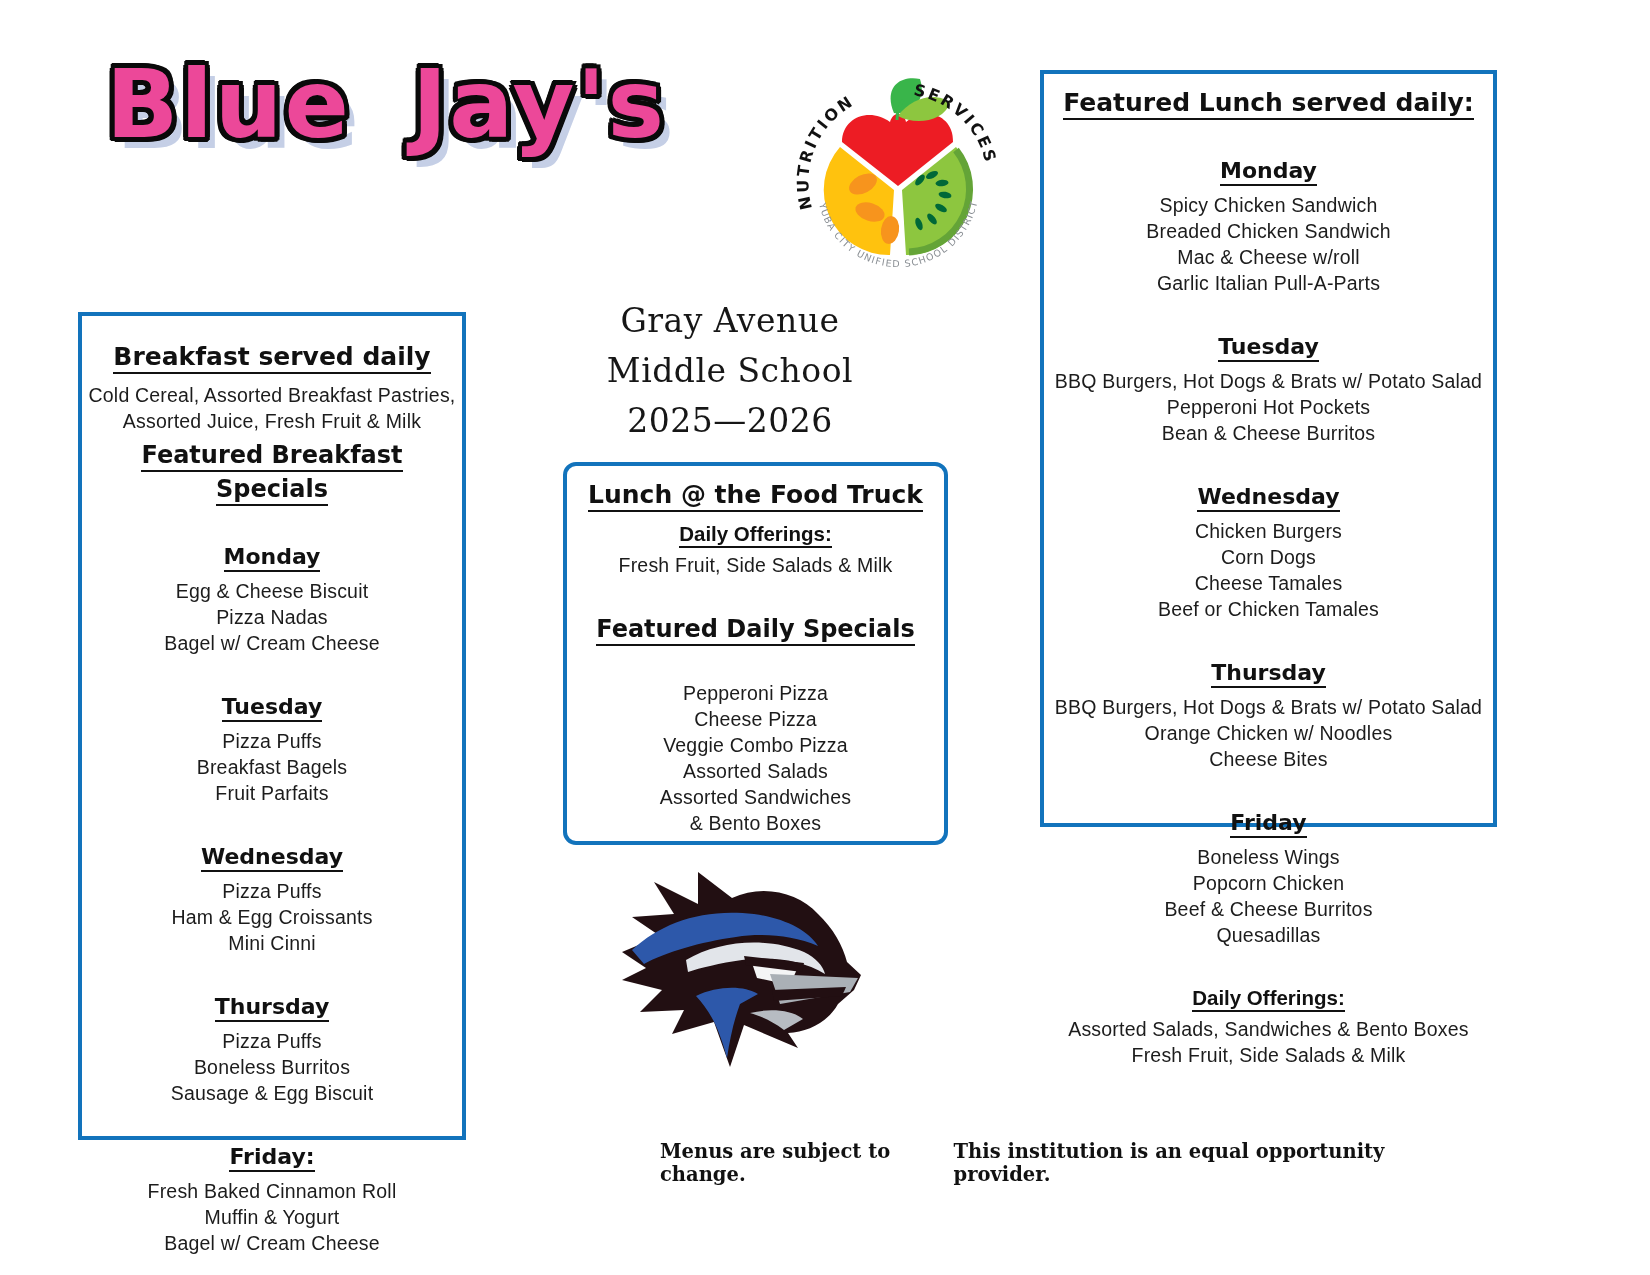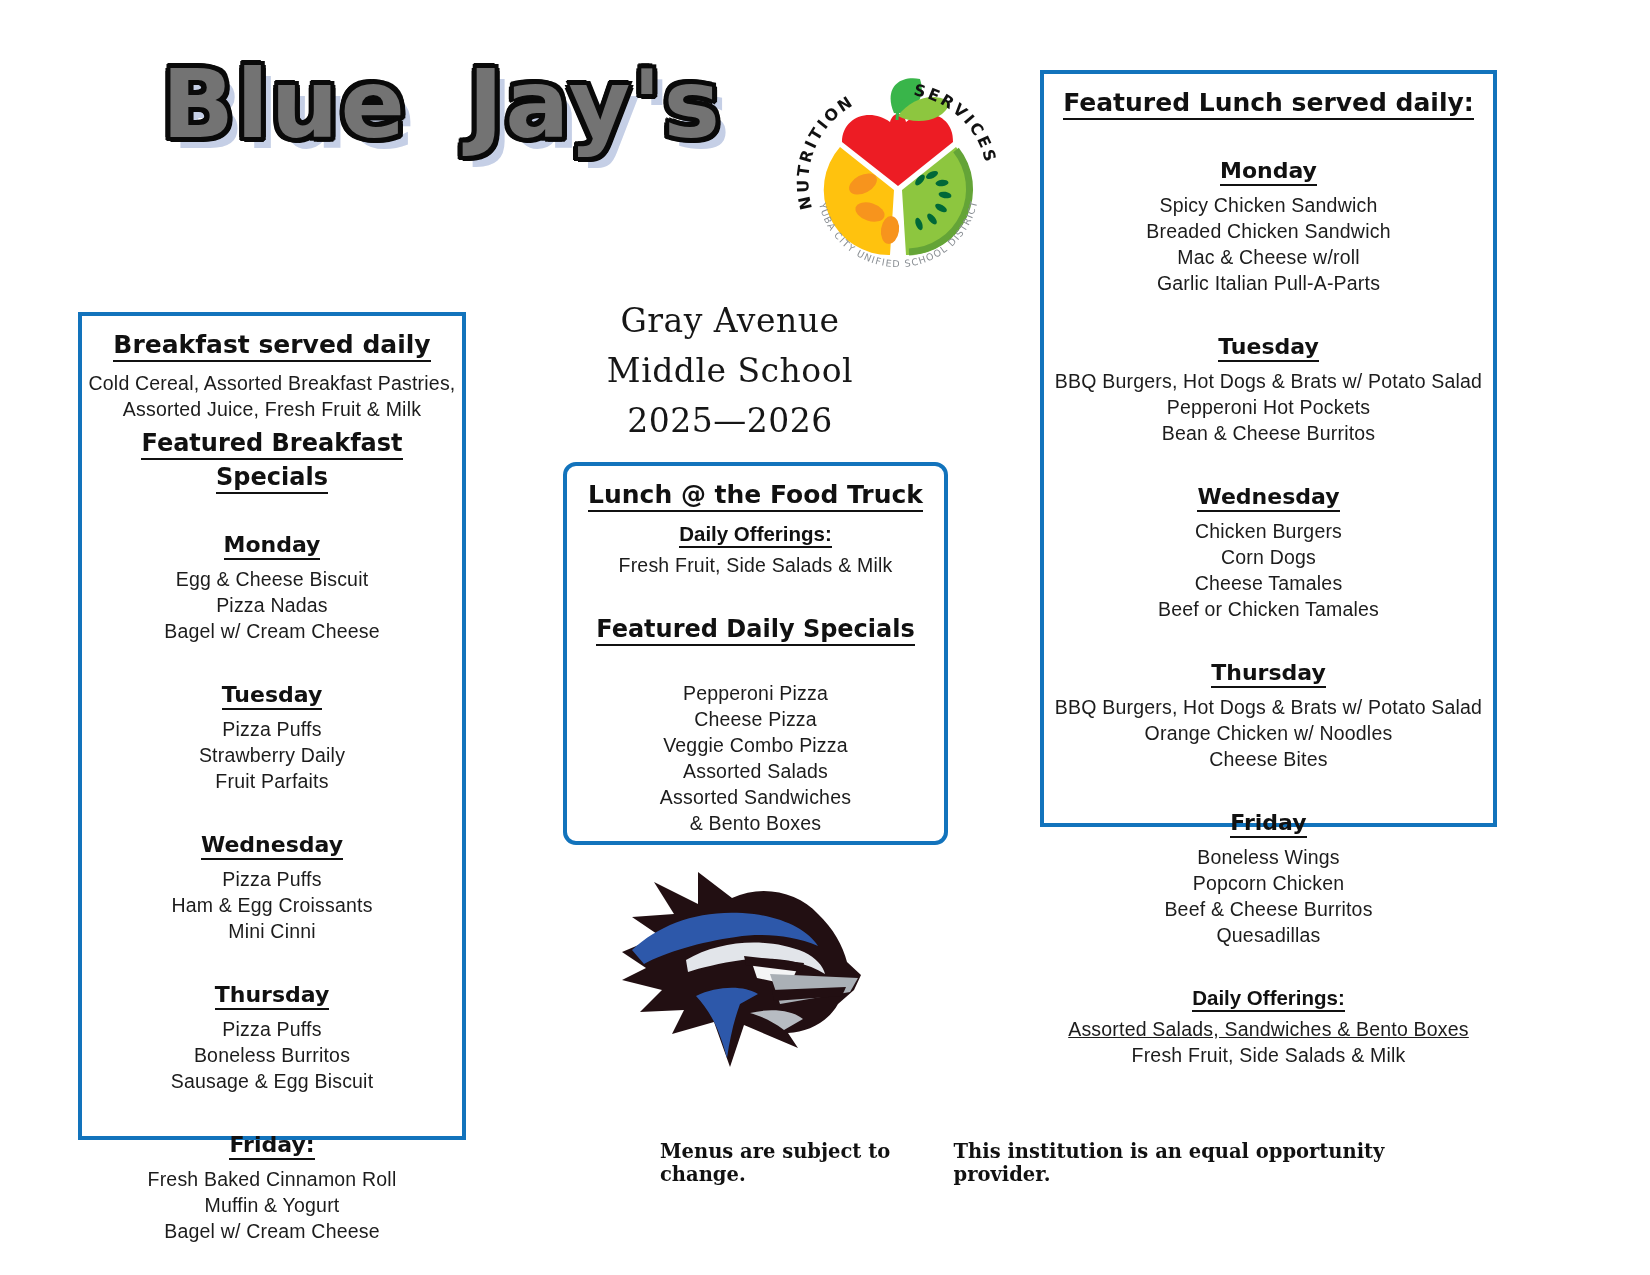--- a/index.html
+++ b/index.html
@@ -3,33 +3,33 @@
 <meta charset="utf-8">
 <style>
   html,body{margin:0;padding:0;}
   body{
     width:1650px;height:1275px;position:relative;background:#ffffff;
     font-family:"Liberation Sans",sans-serif;overflow:hidden;
   }
   
   .main-title{
     position:absolute;left:50px;top:40px;width:672px;
-    text-align:right;
+    text-align:center;
     font-family:"DejaVu Sans",sans-serif;font-weight:bold;
-    font-size:95px;line-height:128px;color:#737373;letter-spacing:2px;word-spacing:26px;
+    font-size:95px;line-height:128px;color:#ec4899;letter-spacing:2px;word-spacing:26px;
     text-shadow:
       -4px -4px 0 #0a0a0a, 0 -5px 0 #0a0a0a, 4px -4px 0 #0a0a0a,
       -5px 0 0 #0a0a0a, 5px 0 0 #0a0a0a,
       -4px 4px 0 #0a0a0a, 0 5px 0 #0a0a0a, 4px 4px 0 #0a0a0a,
       -3px -5px 0 #0a0a0a, 3px 5px 0 #0a0a0a, 5px 3px 0 #0a0a0a, -5px 3px 0 #0a0a0a,
       10px 11px 0 #c5cfe6;
   }
   
   .box{position:absolute;background:#fff;border:4px solid #1273bc;box-sizing:border-box;text-align:center;}
-  .breakfast-box{left:78px;top:312px;width:388px;height:828px;padding-top:12px;}
+  .breakfast-box{left:78px;top:312px;width:388px;height:828px;padding-top:24px;}
   .foodtruck-box{left:563px;top:462px;width:385px;height:383px;padding-top:12px;border-radius:13px;}
   .lunch-box{left:1040px;top:70px;width:457px;height:757px;padding-top:12px;}
   
   .comic{font-family:"DejaVu Sans",sans-serif;font-weight:bold;color:#111;}
   .box-title{font-size:25px;line-height:34px;margin-bottom:8px;}
   .u{border-bottom:2.5px solid #111;padding-bottom:1px;}
   .day-block{margin-top:36px;}
   .day-head{font-size:22px;line-height:30px;margin-bottom:6px;}
   .sans-head{font-family:"Liberation Sans",sans-serif;font-weight:bold;font-size:20.5px;line-height:28px;color:#111;}
   .item{font-family:"Liberation Sans",sans-serif;font-size:19.5px;line-height:26px;color:#1c1c1c;letter-spacing:0.2px;}
@@ -119,21 +119,21 @@
 
   <div class="day-block">
     <div class="comic day-head"><span class="u">Monday</span></div>
     <div class="item">Egg &amp; Cheese Biscuit</div>
     <div class="item">Pizza Nadas</div>
     <div class="item">Bagel w/ Cream Cheese</div>
   </div>
   <div class="day-block">
     <div class="comic day-head"><span class="u">Tuesday</span></div>
     <div class="item">Pizza Puffs</div>
-    <div class="item">Strawberry Daily</div>
+    <div class="item">Breakfast Bagels</div>
     <div class="item">Fruit Parfaits</div>
   </div>
   <div class="day-block">
     <div class="comic day-head"><span class="u">Wednesday</span></div>
     <div class="item">Pizza Puffs</div>
     <div class="item">Ham &amp; Egg Croissants</div>
     <div class="item">Mini Cinni</div>
   </div>
   <div class="day-block">
     <div class="comic day-head"><span class="u">Thursday</span></div>
@@ -195,21 +195,21 @@
   </div>
   <div class="day-block">
     <div class="comic day-head"><span class="u">Friday</span></div>
     <div class="item">Boneless Wings</div>
     <div class="item">Popcorn Chicken</div>
     <div class="item">Beef &amp; Cheese Burritos</div>
     <div class="item">Quesadillas</div>
   </div>
   <div class="day-block">
     <div class="sans-head"><span class="u">Daily Offerings:</span></div>
-    <div class="item" style="margin-top:4px;text-decoration:underline;">Assorted Salads, Sandwiches &amp; Bento Boxes</div>
+    <div class="item" style="margin-top:4px;">Assorted Salads, Sandwiches &amp; Bento Boxes</div>
     <div class="item">Fresh Fruit, Side Salads &amp; Milk</div>
   </div>
 </div>
 
 <svg class="mascot" viewBox="0 0 262 205">
 
   <path fill="#220f12" d="
     M 20 90 L 58 74 L 30 55 L 72 52 L 52 20 L 96 42 L 96 10 L 130 36
     C 160 22 196 30 216 52 C 231 66 241 84 245 100
     L 259 113 L 252 128 L 236 142

